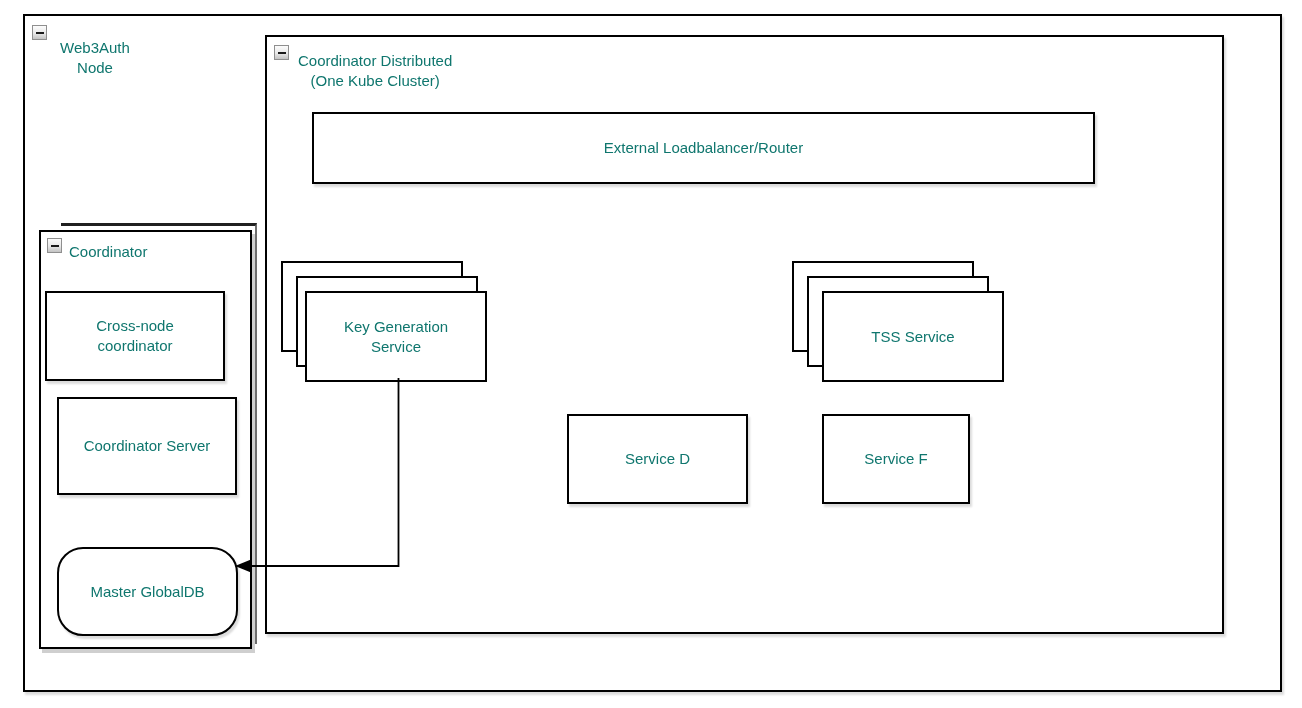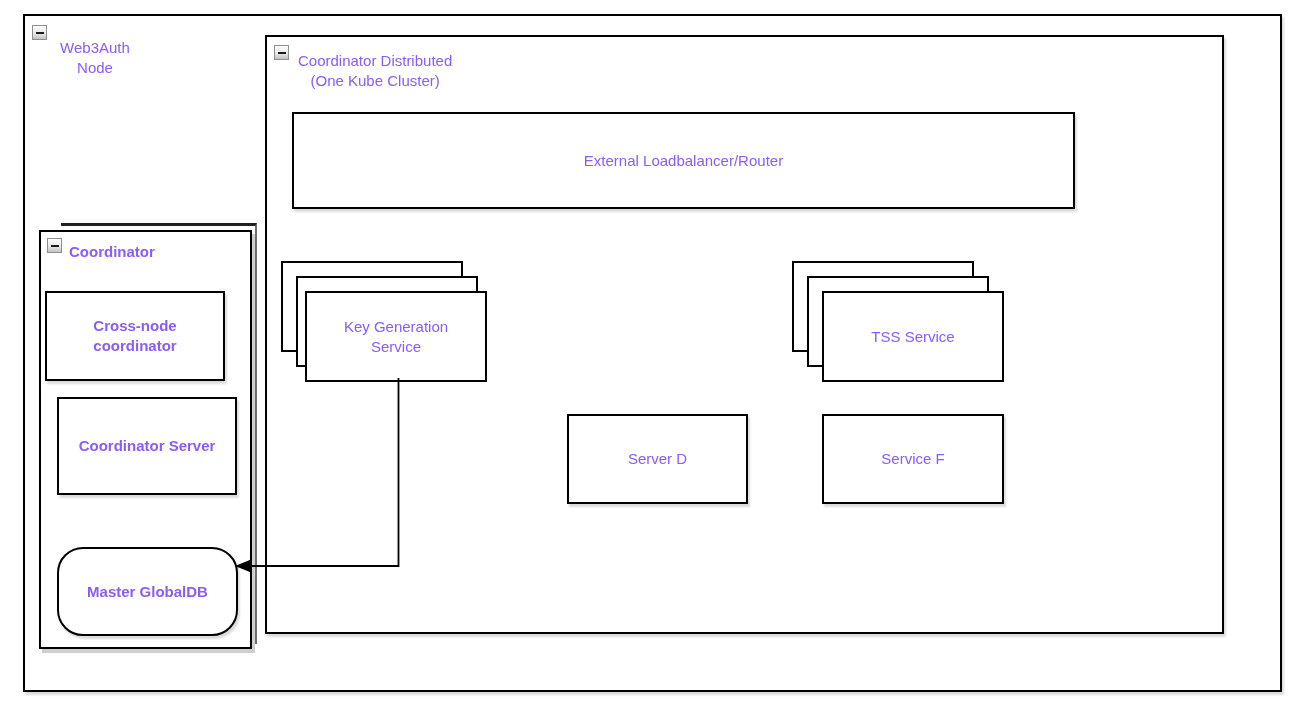--- a/index.html
+++ b/index.html
@@ -1,18 +1,18 @@
 <!DOCTYPE html>
 <html><head>
 <meta charset="utf-8">
 <style>
   html,body{margin:0;padding:0;background:#fff;}
   .canvas{
     position:relative;width:1302px;height:708px;background:#ffffff;
-    font-family:"Liberation Sans",sans-serif;font-size:15px;color:#8b5cf6;
+    font-family:"Liberation Sans",sans-serif;font-size:15px;color:#0f766e;
     overflow:hidden;
   }
   .box{
     position:absolute;box-sizing:border-box;
     border:2px solid #000;background:#fff;
     box-shadow:2px 3px 2px rgba(0,0,0,0.14);
   }
   .node{
     display:flex;align-items:center;justify-content:center;
     text-align:center;line-height:20px;
@@ -59,21 +59,21 @@
 
     <div class="box" style="left:240px;top:19px;width:959px;height:599px;">
       <span class="collapse" style="left:7px;top:8px;">
         <span class="minusbar"></span>
       </span>
       <div class="clabel" style="left:31px;top:14px;">
         <div>Coordinator Distributed</div>
         <div>(One Kube Cluster)</div>
       </div>
 
-      <div class="box node" style="left:25px;top:75px;width:783px;height:97px;">
+      <div class="box node" style="left:45px;top:75px;width:783px;height:72px;">
         <span>External Loadbalancer/Router</span>
       </div>
 
       <div class="stack" style="left:14px;top:224px;width:212px;height:121px;">
         <div class="layer" style="left:0;top:0;"></div>
         <div class="layer" style="left:15px;top:15px;"></div>
         <div class="layer node" style="left:24px;top:30px;">
           <div>
             <div>Key Generation</div>
             <div>Service</div>
@@ -84,29 +84,29 @@
 
       <div class="stack" style="left:525px;top:224px;width:206px;height:121px;">
         <div class="layer" style="left:0;top:0;"></div>
         <div class="layer" style="left:15px;top:15px;"></div>
         <div class="layer node" style="left:30px;top:30px;">
           <span>TSS Service</span>
         </div>
       </div>
 
       <div class="box node" style="left:300px;top:377px;width:181px;height:90px;">
-        <span>Server D</span>
+        <span>Service D</span>
       </div>
 
-      <div class="box node" style="left:555px;top:377px;width:182px;height:90px;">
+      <div class="box node" style="left:555px;top:377px;width:148px;height:90px;">
         <span>Service F</span>
       </div>
     </div>
 
-    <div class="box coordinator" style="left:14px;top:214px;width:213px;height:419px;z-index:2;font-weight:bold;">
+    <div class="box coordinator" style="left:14px;top:214px;width:213px;height:419px;z-index:2;">
       <span class="collapse" style="left:6px;top:6px;">
         <span class="minusbar"></span>
       </span>
       <div class="clabel" style="left:28px;top:10px;">
         <span>Coordinator</span>
       </div>
 
       <div class="box node" style="left:4px;top:59px;width:180px;height:90px;justify-content:center;">
         <div>
           <div>Cross-node</div>

